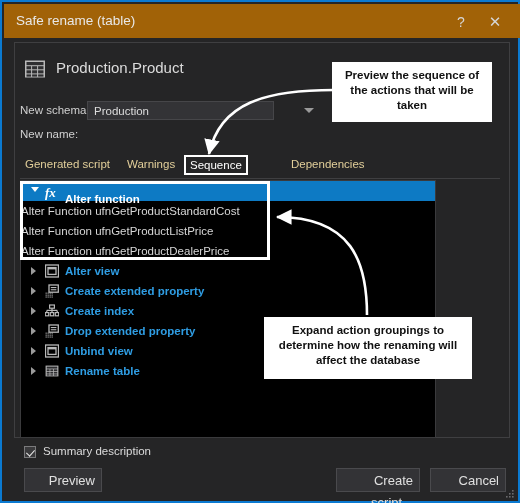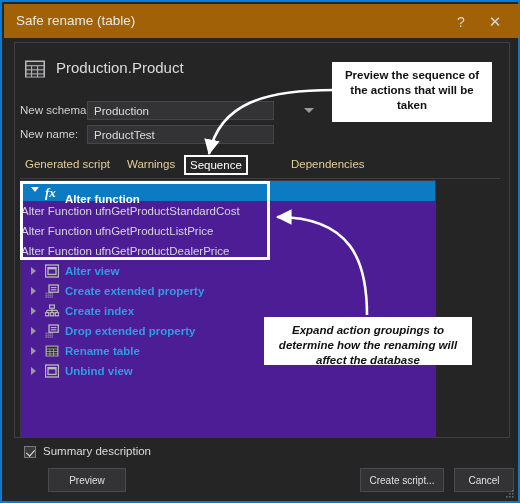--- a/index.html
+++ b/index.html
@@ -40,21 +40,21 @@
   .tabs{position:absolute;left:18px;top:153px;width:480px;height:22px;}
   .tab{position:absolute;top:0;font-size:11.5px;color:#e0c98a;white-space:nowrap;cursor:pointer;
        padding:3px 5px;}
   .tab.plain{color:#e2cf9a;}
   .tab.boxed{border:2px solid #ffffff;color:#ffffff;padding:2px 4px;}
 
   .tabs-sep{position:absolute;left:18px;top:176px;width:480px;height:1px;background:#3f3f41;}
 
   
   .tree{position:absolute;left:18px;top:178px;width:416px;height:258px;box-sizing:border-box;
-        background:#4c1d95;border:1px solid #3a3a3c;overflow:hidden;}
+        background:#000000;border:1px solid #3a3a3c;overflow:hidden;}
   .row{position:relative;height:20px;line-height:20px;white-space:nowrap;}
   .row.sel{background:#0d7ac4;}
   .row .twisty{position:absolute;left:10px;top:6px;width:0;height:0;}
   .tw-right{border-top:4px solid transparent;border-bottom:4px solid transparent;border-left:5px solid #9b9b9b;}
   .tw-down{border-left:4px solid transparent;border-right:4px solid transparent;border-top:5px solid #ffffff;}
   .row .ic{position:absolute;left:24px;top:3px;width:14px;height:14px;}
   .row .lbl{position:absolute;left:44px;top:0;font-size:11.5px;font-weight:bold;color:#2f9de3;}
   .row.sel .lbl{color:#ffffff;margin-top:8px;}
   .child{height:20px;line-height:20px;font-size:11.5px;color:#d6d6d6;white-space:nowrap;}
 
@@ -63,33 +63,33 @@
 
   
   .chk-wrap{position:absolute;left:22px;top:443px;height:16px;}
   .chk{position:absolute;left:0;top:1px;width:12px;height:12px;box-sizing:border-box;
        background:#3a3a3c;border:1px solid #7a7a7c;}
   .chk:after{content:"";position:absolute;left:3px;top:1px;width:4px;height:7px;
        border:solid #e8e8e8;border-width:0 1.6px 1.6px 0;transform:rotate(42deg);}
   .chk-lbl{position:absolute;left:19px;top:0;font-size:11.5px;color:#dcdcdc;white-space:nowrap;}
 
   .btn{position:absolute;box-sizing:border-box;height:24px;background:#333336;border:1px solid #4a4a4d;
-       color:#e0e0e0;font-size:10px;font-family:"Liberation Sans",sans-serif;cursor:pointer;
-       line-height:22px;text-align:center;margin-left:24px;}
+       color:#e0e0e0;font-size:13px;font-family:"Liberation Sans",sans-serif;cursor:pointer;
+       line-height:22px;text-align:right;}
   .b-preview{left:22px;top:466px;width:78px;}
   .b-create{left:334px;top:466px;width:84px;}
-  .b-cancel{left:428px;top:466px;width:60px;}
+  .b-cancel{left:428px;top:466px;width:76px;}
 
   .grip{position:absolute;right:4px;bottom:3px;width:8px;height:8px;}
 
   
   .callout{position:absolute;background:#ffffff;color:#111111;font-size:11.5px;font-weight:bold;
            text-align:center;line-height:15px;box-sizing:border-box;padding:6px 7px;}
   .co1{left:330px;top:60px;width:160px;height:60px;}
-  .co2{left:262px;top:315px;width:208px;height:48px;font-style:italic;}
+  .co2{left:262px;top:315px;width:208px;height:62px;}
 
   .hl-box{position:absolute;left:18px;top:179px;width:250px;height:79px;box-sizing:border-box;
           border:3px solid #ffffff;pointer-events:none;}
 
   svg.anno{position:absolute;left:0;top:0;width:520px;height:503px;pointer-events:none;}
 </style>
 </head>
 <body>
 
 <div class="window">
@@ -117,21 +117,20 @@
         <rect x="14.1" y="16.4" width="5.4" height="2.2"></rect>
     </g>
   </svg>
   <div class="obj-title">Production.Product</div>
 
   <div class="field-label lbl-schema">New schema:</div>
   <input class="field f-schema" readonly="" value="Production" style="">
   <div class="caret"></div>
 
   <div class="field-label lbl-name">New name:</div>
-  <input class="field f-name" value="ProductTest" style="">
 
   <div class="tabs">
     <div class="tab plain" style="left:0px;">Generated script</div>
     <div class="tab plain" style="left:102px;">Warnings</div>
     <div class="tab boxed" style="left:164px;">Sequence</div>
     <div class="tab plain" style="left:227px;padding-left:44px;">Dependencies</div>
   </div>
   <div class="tabs-sep"></div>
 
   <div class="tree">
@@ -212,47 +211,47 @@
           <rect x="4.6" y="12.5" width="1.1" height="1.1"></rect>
             <rect x="6.6" y="12.5" width="1.1" height="1.1"></rect>
         </g>
       </svg>
       <span class="lbl">Drop extended property</span>
     </div>
 
     <div class="row">
       <span class="twisty tw-right"></span>
       <svg class="ic" viewBox="0 0 14 14">
+        <rect x="0.5" y="1" width="13" height="12" fill="none" stroke="#b9b9b9" stroke-width="1.3"></rect>
+        <rect x="3" y="3.6" width="8" height="6.8" fill="none" stroke="#b9b9b9" stroke-width="1.3"></rect>
+        <rect x="3" y="3.6" width="8" height="1.8" fill="#b9b9b9"></rect>
+      </svg>
+      <span class="lbl">Unbind view</span>
+    </div>
+
+    <div class="row">
+      <span class="twisty tw-right"></span>
+      <svg class="ic" viewBox="0 0 14 14">
         <rect x="0.6" y="1.6" width="12.8" height="10.8" fill="#b9b9b9"></rect>
         <rect x="1.7" y="2.6" width="10.6" height="2" fill="#2d2d30"></rect>
         <g fill="#2d2d30">
           <rect x="1.7" y="5.3" width="2.9" height="1.8"></rect>
             <rect x="5.3" y="5.3" width="2.9" height="1.8"></rect>
             <rect x="8.9" y="5.3" width="3.4" height="1.8"></rect>
           <rect x="1.7" y="7.8" width="2.9" height="1.8"></rect>
             <rect x="5.3" y="7.8" width="2.9" height="1.8"></rect>
             <rect x="8.9" y="7.8" width="3.4" height="1.8"></rect>
           <rect x="1.7" y="10.3" width="2.9" height="1.3"></rect>
             <rect x="5.3" y="10.3" width="2.9" height="1.3"></rect>
             <rect x="8.9" y="10.3" width="3.4" height="1.3"></rect>
         </g>
       </svg>
       <span class="lbl">Rename table</span>
     </div>
 
-    <div class="row">
-      <span class="twisty tw-right"></span>
-      <svg class="ic" viewBox="0 0 14 14">
-        <rect x="0.5" y="1" width="13" height="12" fill="none" stroke="#b9b9b9" stroke-width="1.3"></rect>
-        <rect x="3" y="3.6" width="8" height="6.8" fill="none" stroke="#b9b9b9" stroke-width="1.3"></rect>
-        <rect x="3" y="3.6" width="8" height="1.8" fill="#b9b9b9"></rect>
-      </svg>
-      <span class="lbl">Unbind view</span>
-    </div>
-
   </div>
 
   <div class="chk-wrap">
     <span class="chk"></span>
     <span class="chk-lbl">Summary description</span>
   </div>
 
   <button class="btn b-preview">Preview</button>
   <button class="btn b-create">Create script...</button>
   <button class="btn b-cancel">Cancel</button>

